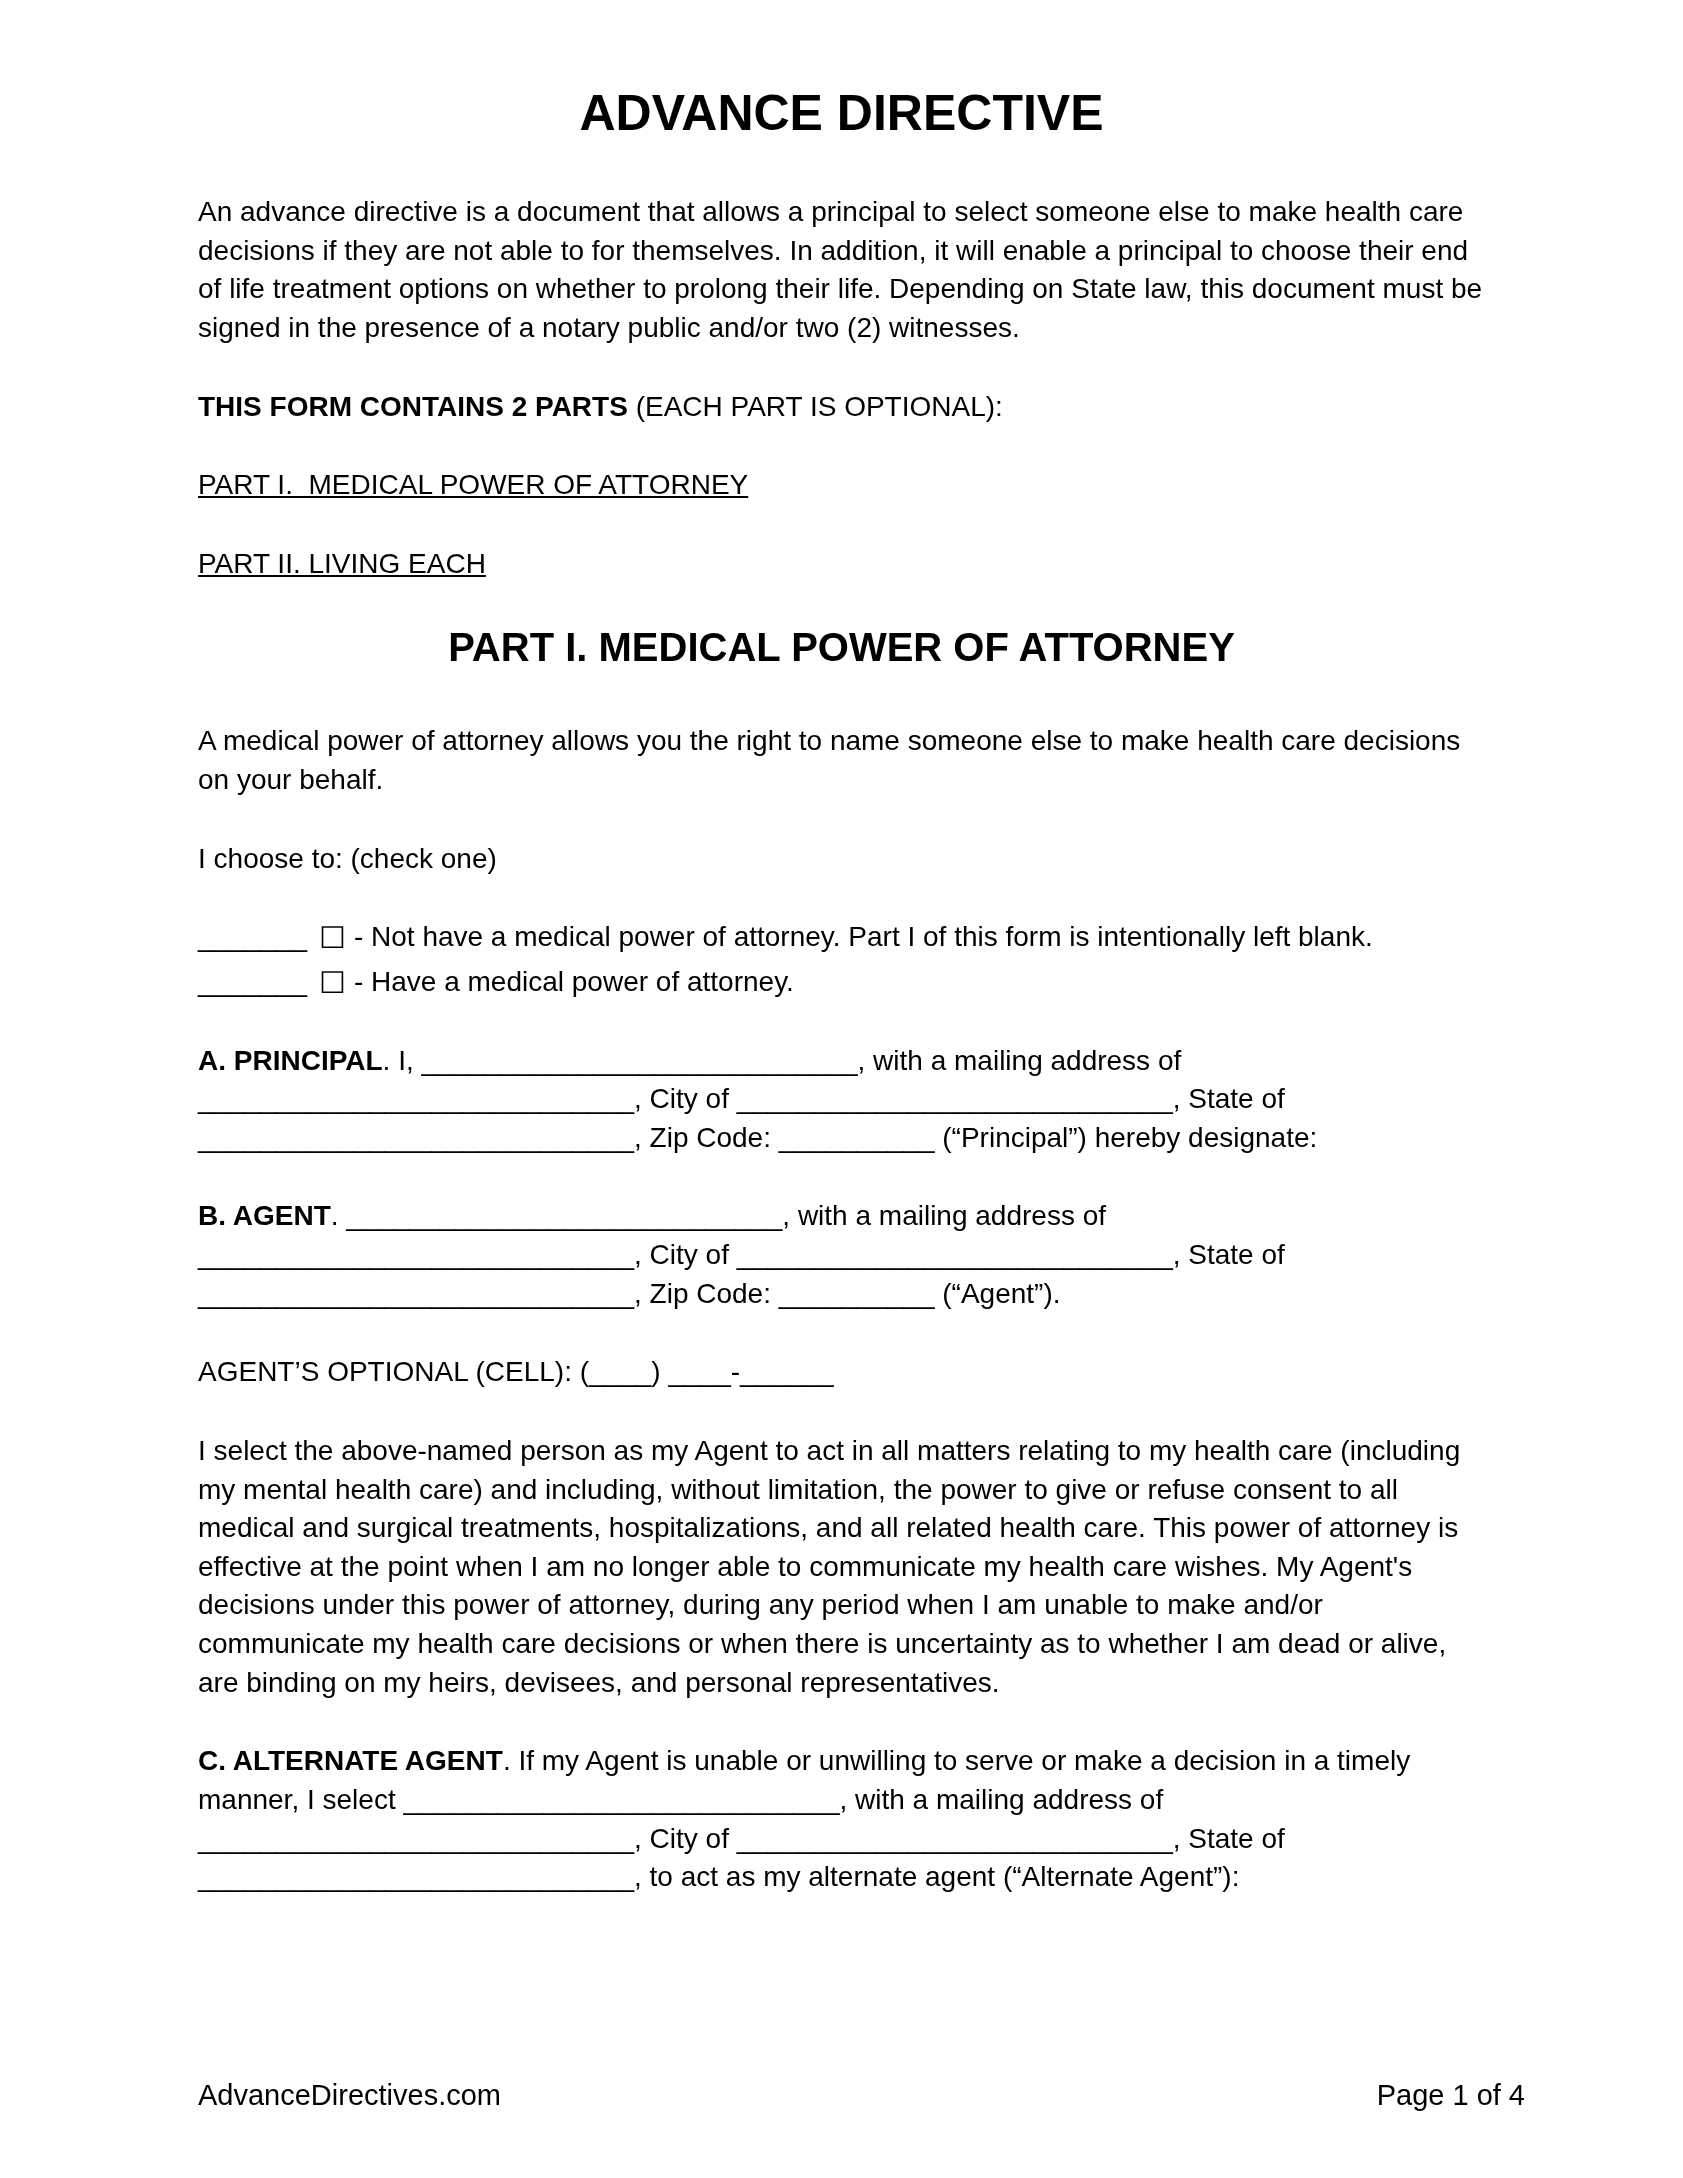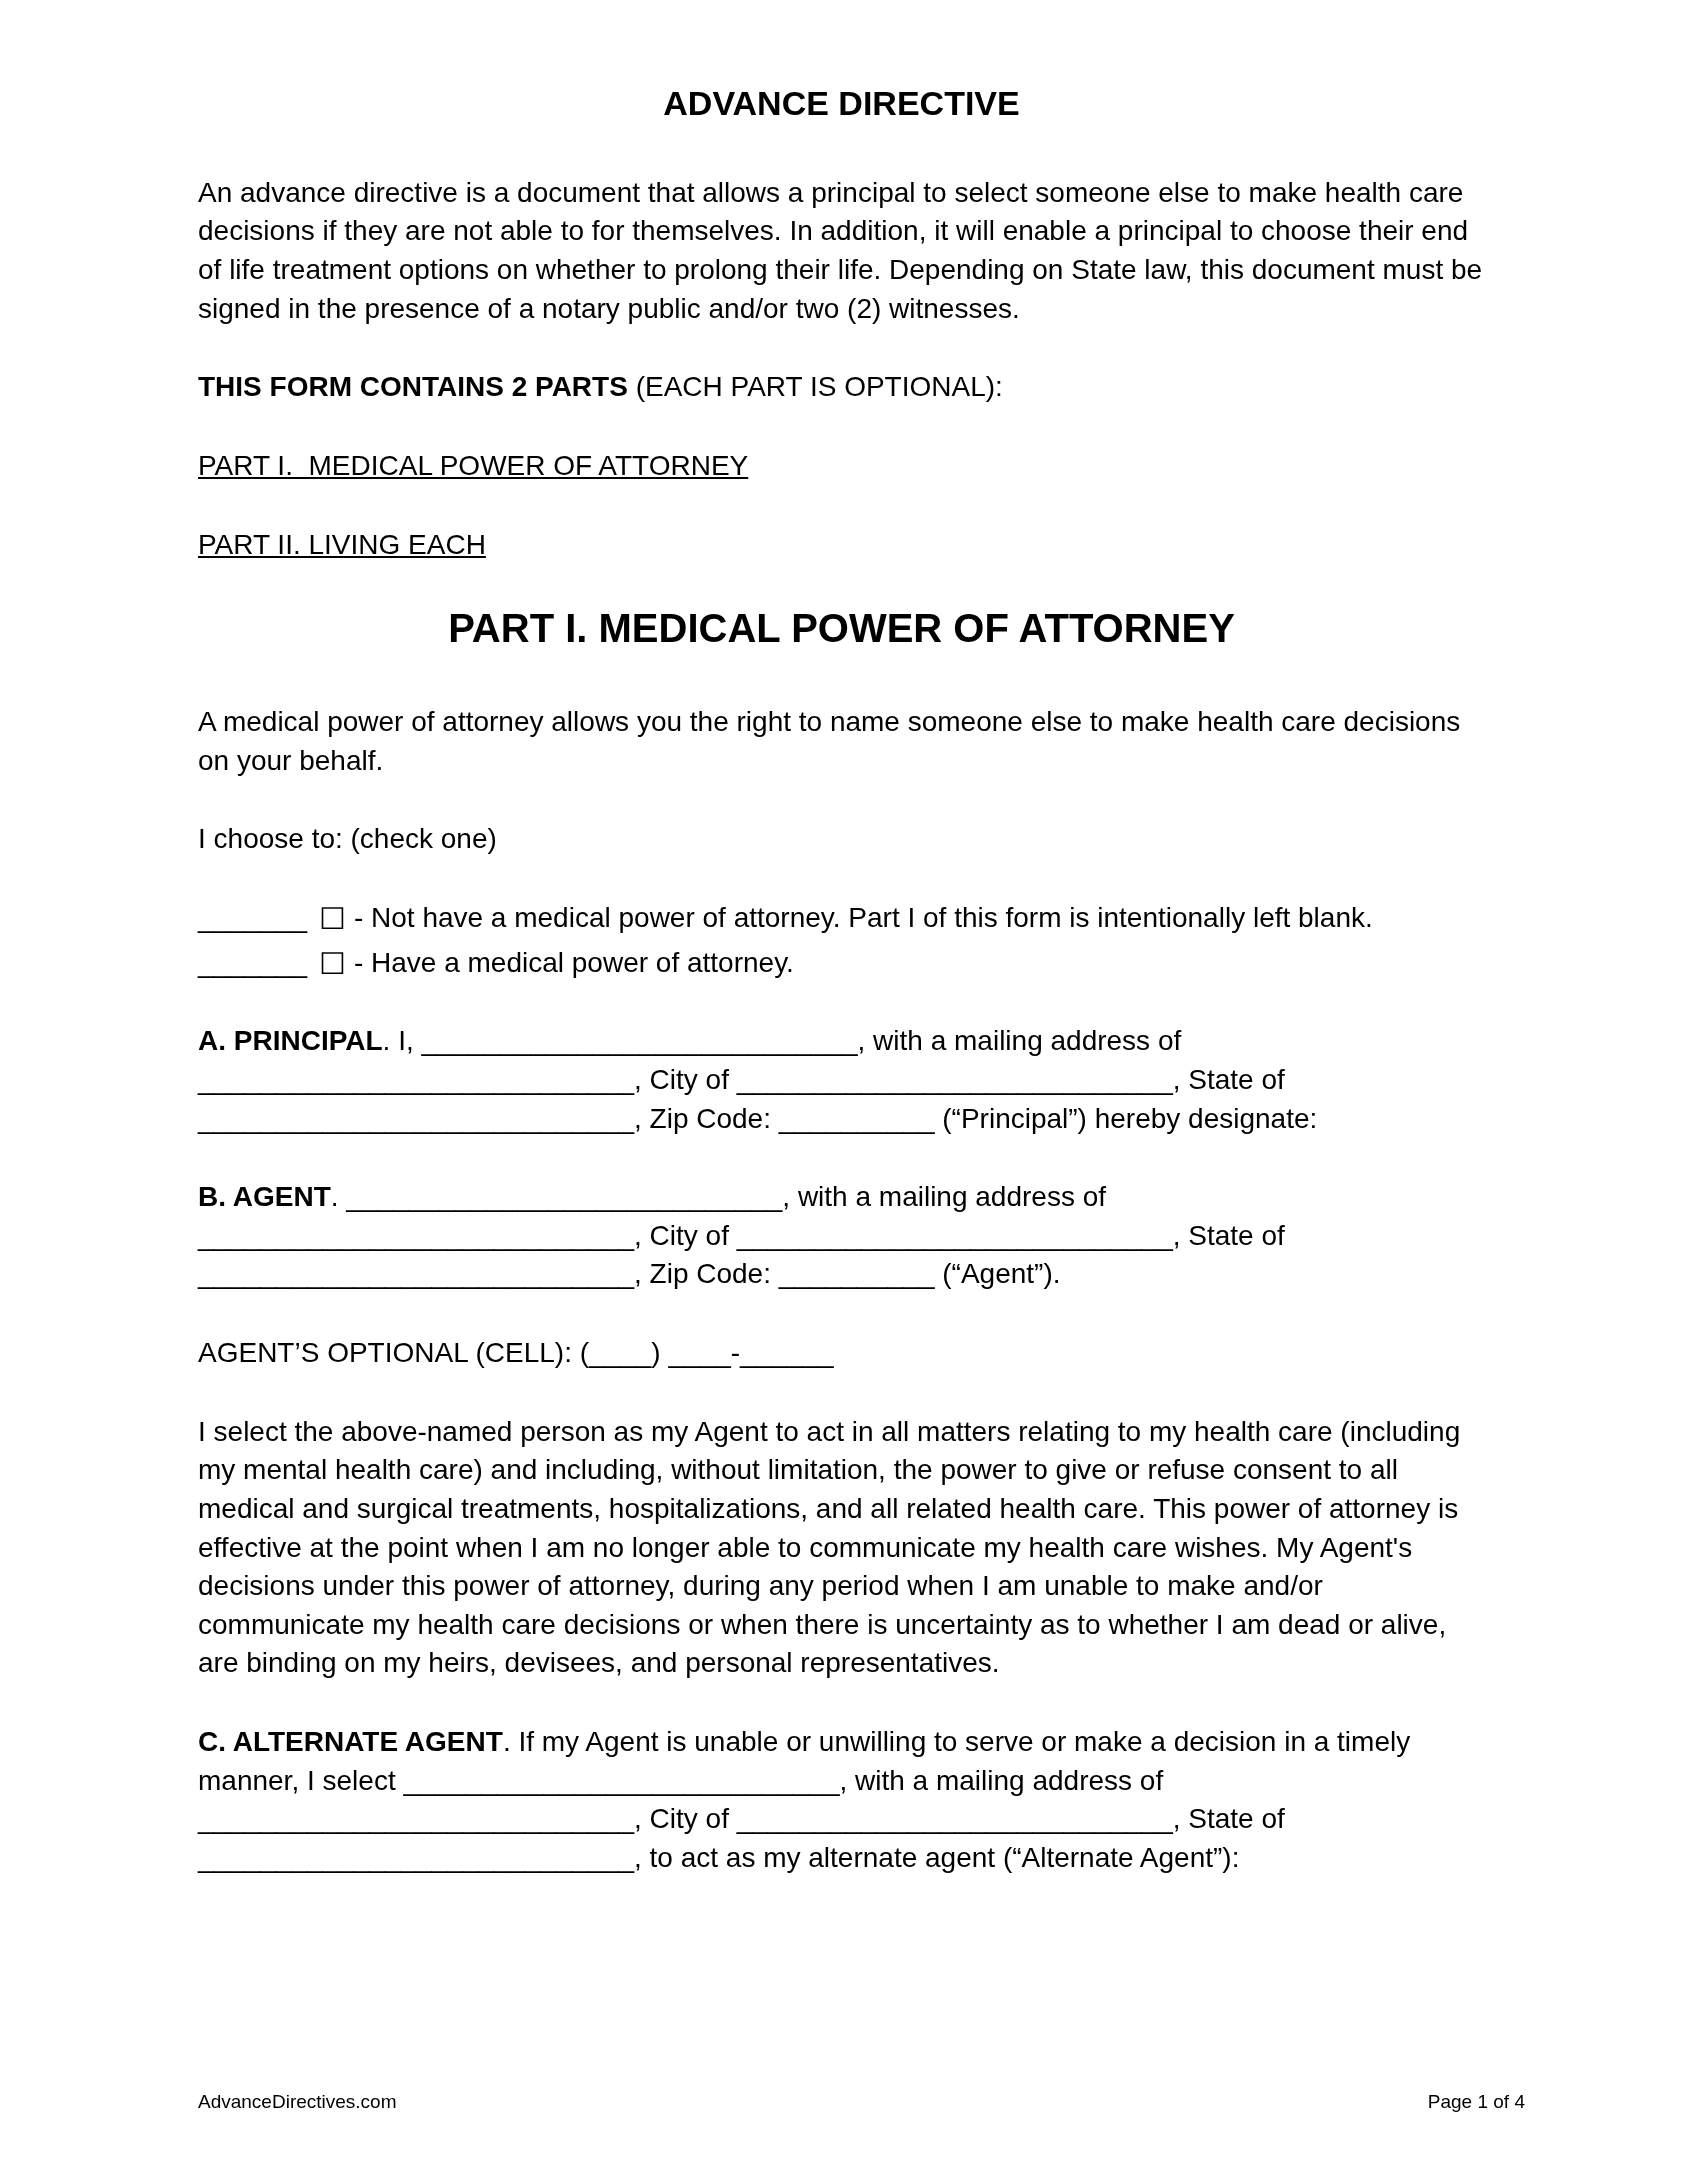--- a/index.html
+++ b/index.html
@@ -16,21 +16,21 @@
     font-family: "Liberation Sans", sans-serif;
     font-size: 28px;
     line-height: 1.38;
     color: #000000;
   }
   .page {
     padding: 55px 198px 0 198px;
   }
   .doc-title {
     text-align: center;
-    font-size: 34px;
+    font-size: 50px;
     font-weight: bold;
     line-height: 1.2;
     margin: 28px 0 50px 0;
   }
   p.block {
     margin: 0 0 40px 0;
   }
   .bold { font-weight: bold; }
   .part-link {
     text-decoration: underline;
@@ -58,21 +58,21 @@
     vertical-align: -2px;
   }
   .footer {
     position: absolute;
     left: 198px;
     right: 158px;
     bottom: 63px;
     display: flex;
     justify-content: space-between;
     align-items: baseline;
-    font-size: 19px;
+    font-size: 29px;
   }
 </style>
 </head>
 <body>
 
 <div class="page">
 
   <h1 class="doc-title">ADVANCE DIRECTIVE</h1>
 
   <p class="block">An advance directive is a document that allows a principal to select someone else to make health care decisions if they are not able to for themselves. In addition, it will enable a principal to choose their end of life treatment options on whether to prolong their life. Depending on State law, this document must be signed in the presence of a notary public and/or two (2) witnesses.</p>

